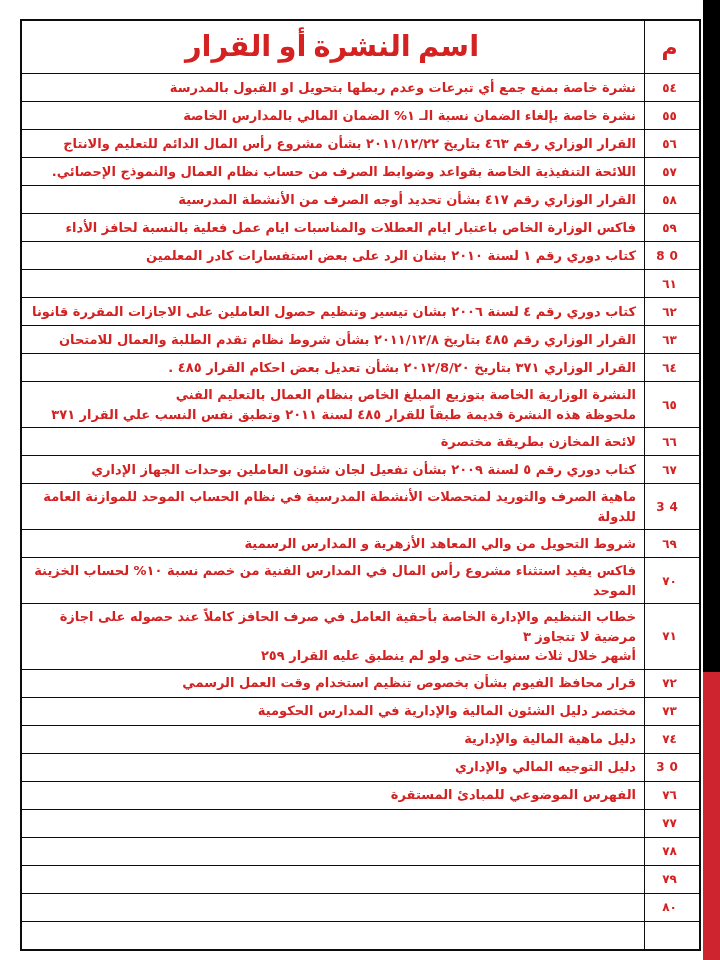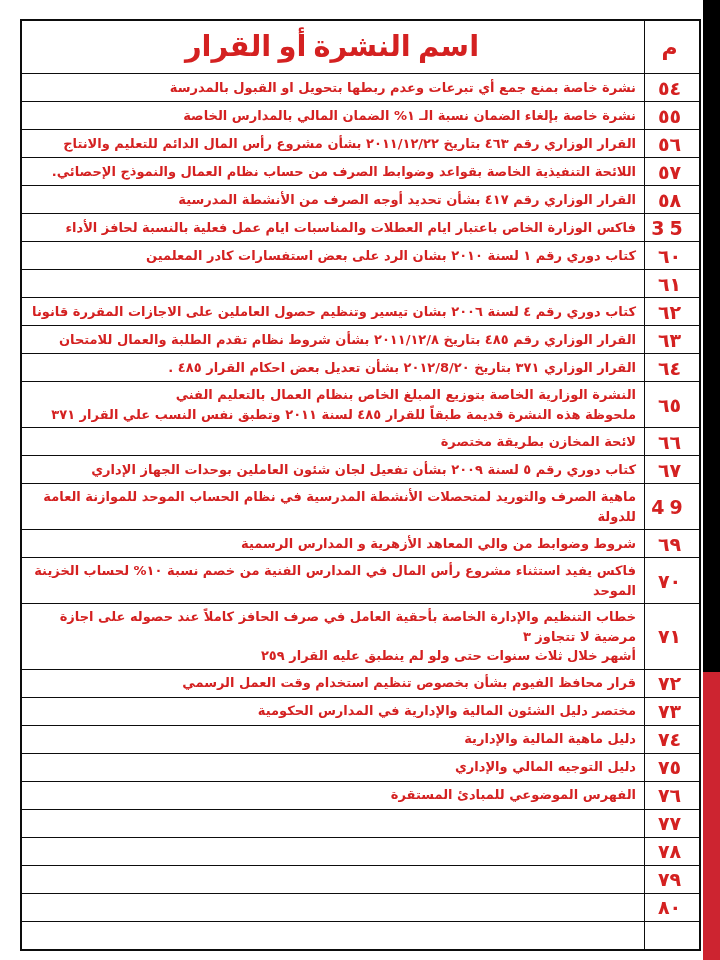--- a/index.html
+++ b/index.html
@@ -19,21 +19,21 @@
     position:absolute;top:19px;left:20px;width:681px;
     border:2px solid #0d0d0d;direction:rtl;background:#fff;
     box-sizing:border-box;
   }
   .t-row{display:flex;align-items:stretch;border-top:1.5px solid #0d0d0d;min-height:28px;box-sizing:border-box;}
   .t-row.header-row{border-top:none;min-height:52px;}
   .cell{box-sizing:border-box;}
   .num-cell{
     flex:0 0 55px;width:55px;border-left:1.5px solid #0d0d0d;
     display:flex;align-items:center;justify-content:center;
-    color:var(--red,#d42121);font-weight:bold;font-size:19px;
+    color:var(--red,#d42121);font-weight:bold;font-size:12px;
   }
   .num-cell span{letter-spacing:5px;margin-left:-5px;white-space:nowrap;}
   .name-cell{
     flex:1 1 auto;display:flex;align-items:center;justify-content:flex-start;
     padding:3px 8px 3px 6px;color:var(--red,#d42121);
     font-weight:bold;font-size:13px;line-height:1.5;text-align:right;
   }
   .name-cell span{white-space:pre-line;width:100%;}
   .header-title{
     justify-content:center;text-align:center;
@@ -96,29 +96,29 @@
         <div class="t-row">
     <div class="cell num-cell">
       <span>٥٨</span>
     </div>
     <div class="cell name-cell">
       <span>القرار الوزاري رقم ٤١٧ بشأن تحديد أوجه الصرف من الأنشطة المدرسية</span>
     </div>
   </div>
         <div class="t-row">
     <div class="cell num-cell">
-      <span>35</span>
+      <span>٥٩</span>
     </div>
     <div class="cell name-cell">
       <span>فاكس الوزارة الخاص باعتبار ايام العطلات والمناسبات ايام عمل فعلية بالنسبة لحافز الأداء</span>
     </div>
   </div>
         <div class="t-row">
     <div class="cell num-cell">
-      <span>٦٠</span>
+      <span>80</span>
     </div>
     <div class="cell name-cell">
       <span>كتاب دوري رقم ١ لسنة ٢٠١٠ بشان الرد على بعض استفسارات كادر المعلمين</span>
     </div>
   </div>
         <div class="t-row">
     <div class="cell num-cell">
       <span>٦١</span>
     </div>
   </div>
@@ -166,32 +166,32 @@
         <div class="t-row">
     <div class="cell num-cell">
       <span>٦٧</span>
     </div>
     <div class="cell name-cell">
       <span>كتاب دوري رقم ٥ لسنة ٢٠٠٩ بشأن تفعيل لجان شئون العاملين بوحدات الجهاز الإداري</span>
     </div>
   </div>
         <div class="t-row">
     <div class="cell num-cell">
-      <span>49</span>
+      <span>34</span>
     </div>
     <div class="cell name-cell">
       <span>ماهية الصرف والتوريد لمتحصلات الأنشطة المدرسية في نظام الحساب الموحد للموازنة العامة للدولة</span>
     </div>
   </div>
         <div class="t-row">
     <div class="cell num-cell">
       <span>٦٩</span>
     </div>
     <div class="cell name-cell">
-      <span>شروط وضوابط من والي المعاهد الأزهرية و المدارس الرسمية</span>
+      <span>شروط التحويل من والي المعاهد الأزهرية و المدارس الرسمية</span>
     </div>
   </div>
         <div class="t-row">
     <div class="cell num-cell">
       <span>٧٠</span>
     </div>
     <div class="cell name-cell">
       <span>فاكس يفيد استثناء مشروع رأس المال في المدارس الفنية من خصم نسبة ١٠% لحساب الخزينة الموحد</span>
     </div>
   </div>
@@ -223,21 +223,21 @@
         <div class="t-row">
     <div class="cell num-cell">
       <span>٧٤</span>
     </div>
     <div class="cell name-cell">
       <span>دليل ماهية المالية والإدارية</span>
     </div>
   </div>
         <div class="t-row">
     <div class="cell num-cell">
-      <span>٧٥</span>
+      <span>30</span>
     </div>
     <div class="cell name-cell">
       <span>دليل التوجيه المالي والإداري</span>
     </div>
   </div>
         <div class="t-row">
     <div class="cell num-cell">
       <span>٧٦</span>
     </div>
     <div class="cell name-cell">

